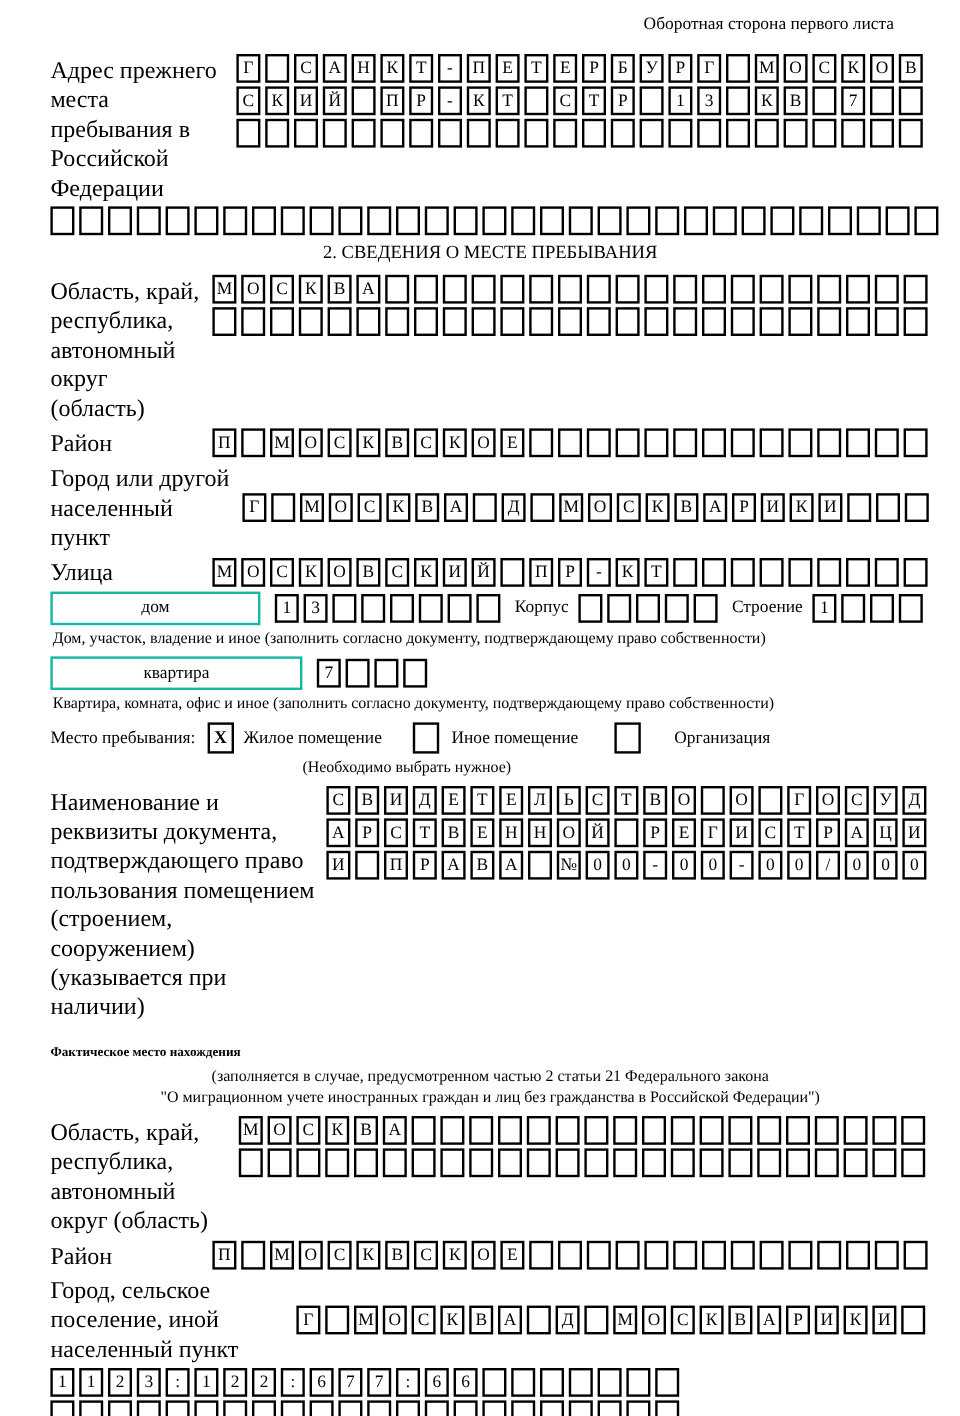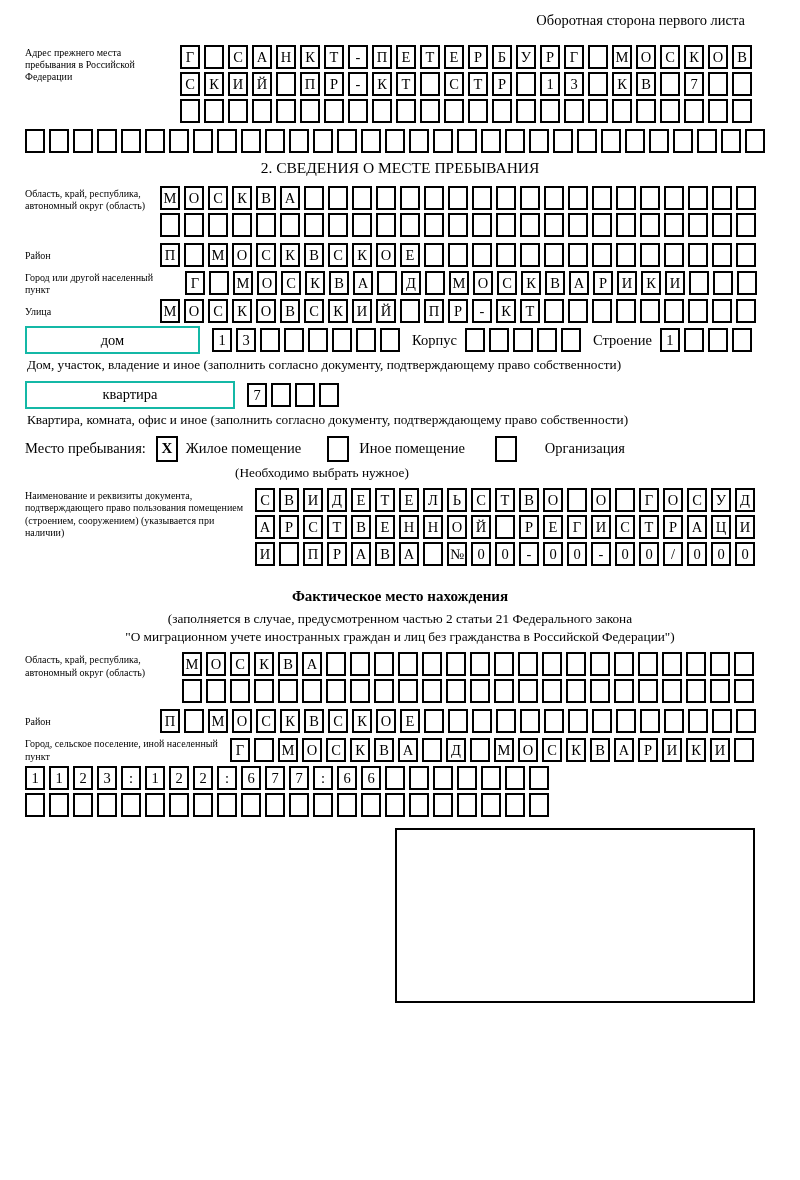--- a/index.html
+++ b/index.html
@@ -1,31 +1,31 @@
 <!DOCTYPE html>
 <html><head>
 <meta charset="utf-8">
 <style>
   html,body{margin:0;padding:0;background:#fff;}
-  .page{width:800px;height:1180px;box-sizing:border-box;padding:12px 25px 0 25px;
+  .page{width:800px;height:1180px;box-sizing:border-box;padding:12px 25px 0 42px;
         font-family:"Liberation Serif","DejaVu Serif",serif;color:#000;background:#fff;overflow:hidden;}
   .hdr{text-align:right;font-size:14.5px;margin-right:30px;margin-bottom:16px;}
   .frow{display:flex;align-items:center;margin-bottom:3px;}
   .frow.top{align-items:flex-start;}
-  .flabel{flex:none;font-size:10px;line-height:1.22;padding-top:2px;padding-right:6px;box-sizing:border-box;}
+  .flabel{flex:none;font-size:20px;line-height:1.22;padding-top:2px;padding-right:6px;box-sizing:border-box;}
   .w135{width:135px}.w155{width:155px}.w160{width:160px}.w157{width:157px}.w205{width:205px}.w230{width:230px}
   .stack{display:flex;flex-direction:column;}
   .stack .cells{margin-bottom:3px;}
   .cells{display:flex;flex:none;}
   .cell{flex:none;width:20px;height:24px;border:2px solid #000;box-sizing:border-box;margin-right:4px;
         text-align:center;font-size:14.5px;line-height:20px;}
   .note{font-size:13.3px;margin:1px 0 7px 2px;line-height:1.25;}
   .center{text-align:center;margin-left:0;}
   .title{font-weight:normal;font-size:15.5px;text-align:center;margin:4px 0 9px 0;}
-  .subtitle{font-weight:bold;font-size:15px;text-align:center;margin:19px 0 6px 0;}
+  .subtitle{font-weight:bold;font-size:11px;text-align:left;margin:19px 0 6px 0;}
   .labelbox{border:2px solid #14b8a6;height:28px;box-sizing:border-box;display:flex;align-items:center;
             justify-content:center;font-size:14.5px;flex:none;}
   .lb175{width:175px;margin-right:12px;}
   .lb210{width:210px;margin-right:12px;}
   .inline-lbl{font-size:14.5px;margin:0 8px;flex:none;}
   .chk{flex:none;width:22px;height:26px;border:2px solid #000;box-sizing:border-box;display:inline-flex;
        align-items:center;justify-content:center;font-size:15px;font-weight:bold;}
   .stay{margin-top:4px;}
   .stay .slabel{font-size:14.5px;margin-right:10px;text-align:right;}
   .stay .opt{font-size:14.5px;}

